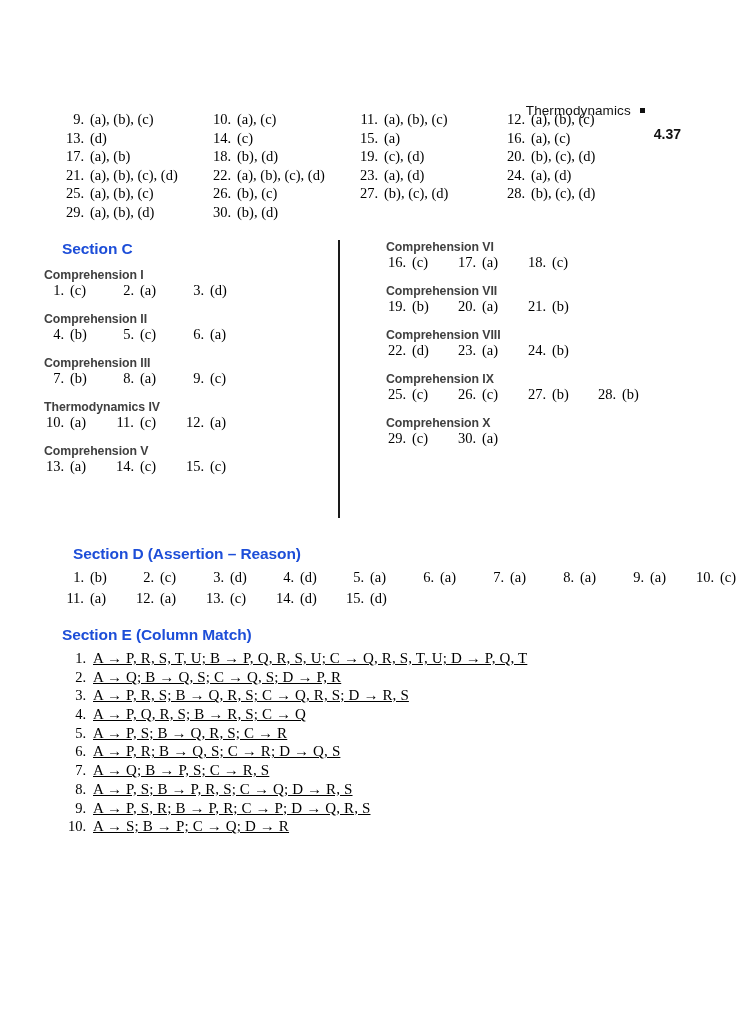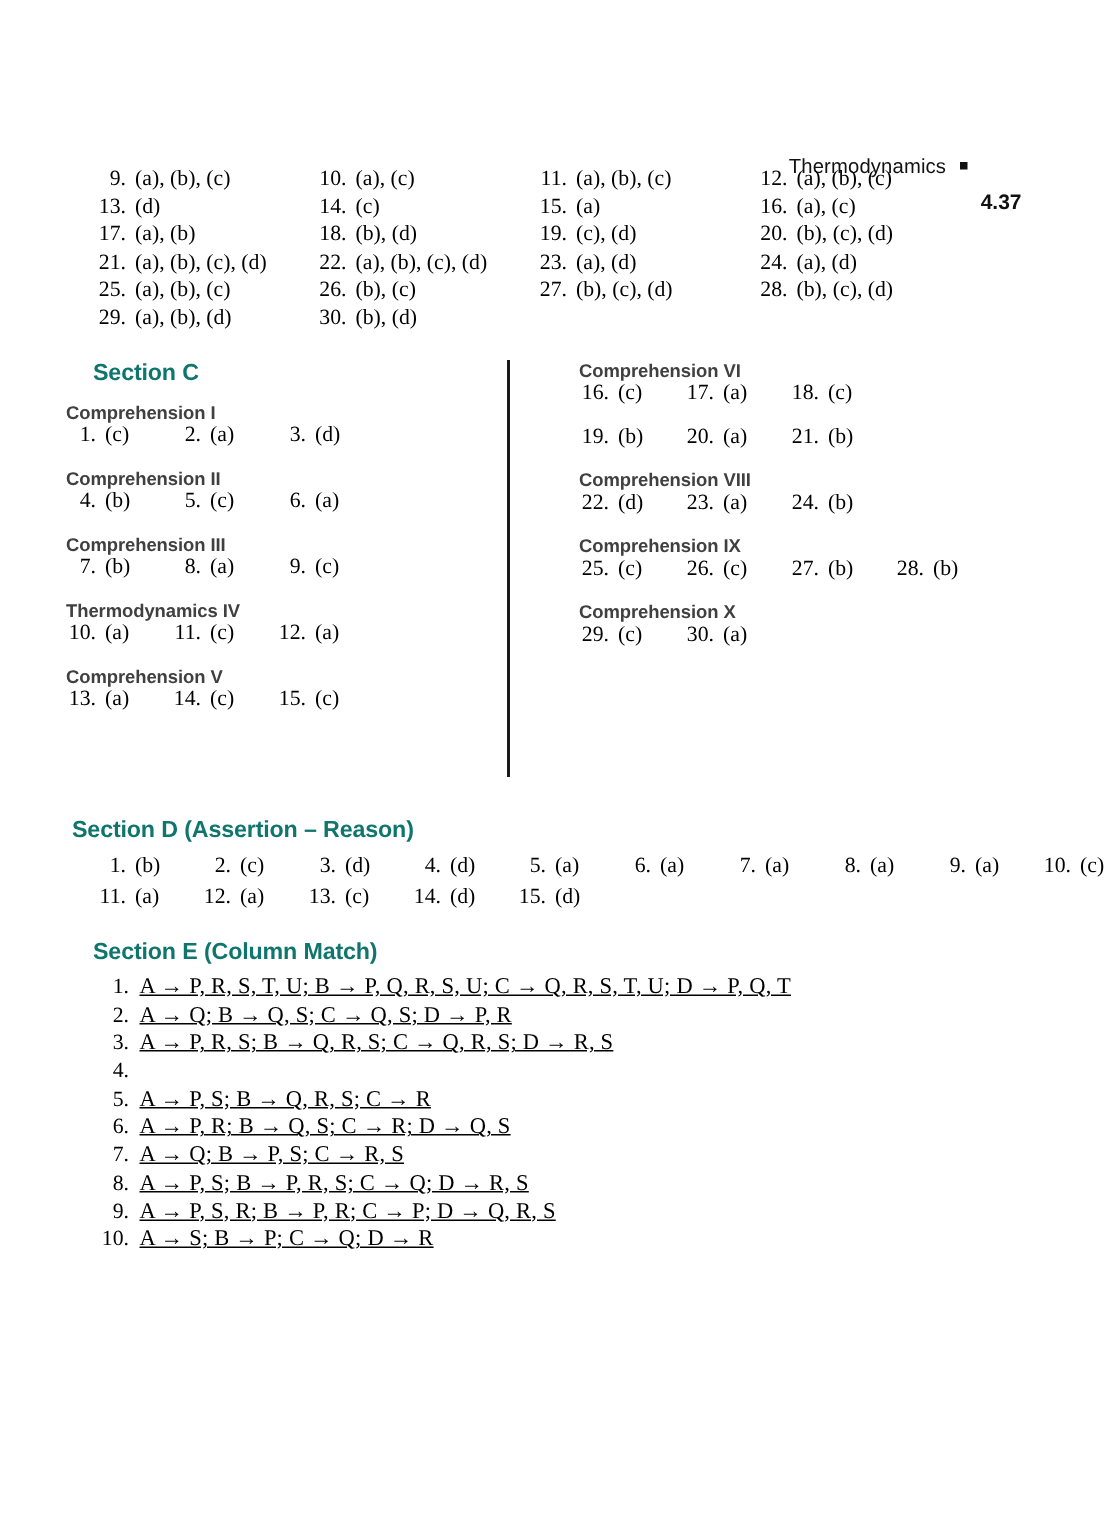--- a/index.html
+++ b/index.html
@@ -87,21 +87,21 @@
     flex: 0 0 auto;
   }
   .topgrid .cell .ansnum { width: 22px; margin-right: 6px; }
 
   
   .sec-head {
     font-family: "Liberation Sans", "DejaVu Sans", sans-serif;
     font-weight: 700;
     font-size: 15.5px;
     letter-spacing: -0.1px;
-    color: #0f766e;
+    color: #1d4ed8;
     white-space: nowrap;
   }
   .sub-head {
     font-family: "Liberation Sans", "DejaVu Sans", sans-serif;
     font-weight: 700;
     font-size: 12.3px;
     letter-spacing: -0.05px;
     color: #404040;
     white-space: nowrap;
   }
@@ -132,21 +132,21 @@
   .divider {
     position: absolute;
     left: 338px;
     top: 240px;
     width: 2px;
     height: 278px;
     background: #1a1a1a;
   }
 
   
-  .secD-title { position: absolute; left: 48px; top: 545px; }
+  .secD-title { position: absolute; left: 73px; top: 545px; }
   .secD-body  { position: absolute; left: 62px; top: 570px; width: 630px; }
   .drow {
     display: flex;
     align-items: baseline;
     height: 20.5px;
   }
   .drow .ditem {
     display: flex;
     align-items: baseline;
     flex: 0 0 auto;
@@ -392,20 +392,21 @@
             <span class="ansnum">17.</span>
             <span class="ansval">(a)</span>
           </div>
           <div class="citem">
             <span class="ansnum">18.</span>
             <span class="ansval">(c)</span>
           </div>
         </div>
       </div>
       <div class="cgroup">
+        <div class="sub-head">Comprehension VII</div>
         <div class="crow">
           <div class="citem">
             <span class="ansnum">19.</span>
             <span class="ansval">(b)</span>
           </div>
           <div class="citem">
             <span class="ansnum">20.</span>
             <span class="ansval">(a)</span>
           </div>
           <div class="citem">
@@ -544,20 +545,21 @@
       <div class="erow">
         <span class="enum">2.</span>
         <span class="etext">A → Q; B → Q, S; C → Q, S; D → P, R</span>
       </div>
       <div class="erow">
         <span class="enum">3.</span>
         <span class="etext">A → P, R, S; B → Q, R, S; C → Q, R, S; D → R, S</span>
       </div>
       <div class="erow">
         <span class="enum">4.</span>
+        <span class="etext">A → P, Q, R, S; B → R, S; C → Q</span>
       </div>
       <div class="erow">
         <span class="enum">5.</span>
         <span class="etext">A → P, S; B → Q, R, S; C → R</span>
       </div>
       <div class="erow">
         <span class="enum">6.</span>
         <span class="etext">A → P, R; B → Q, S; C → R; D → Q, S</span>
       </div>
       <div class="erow">

